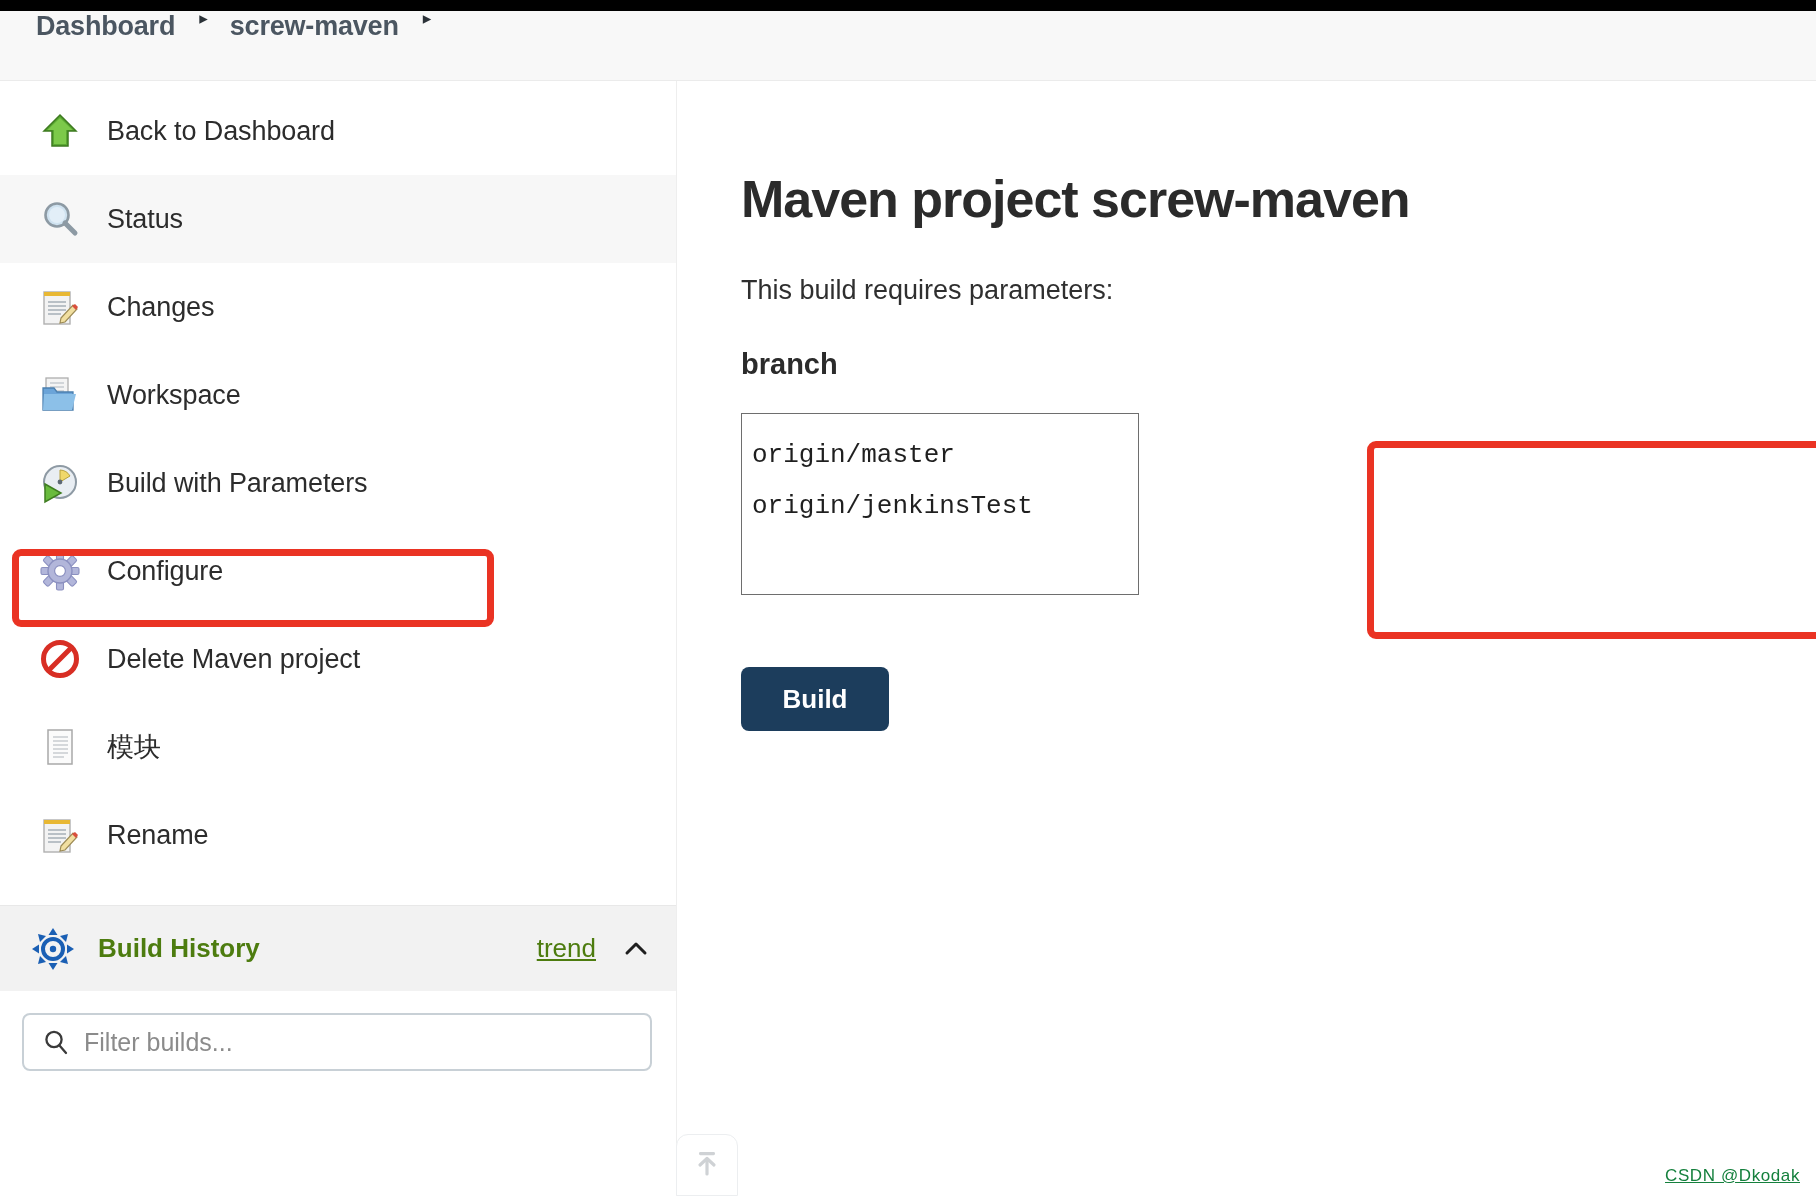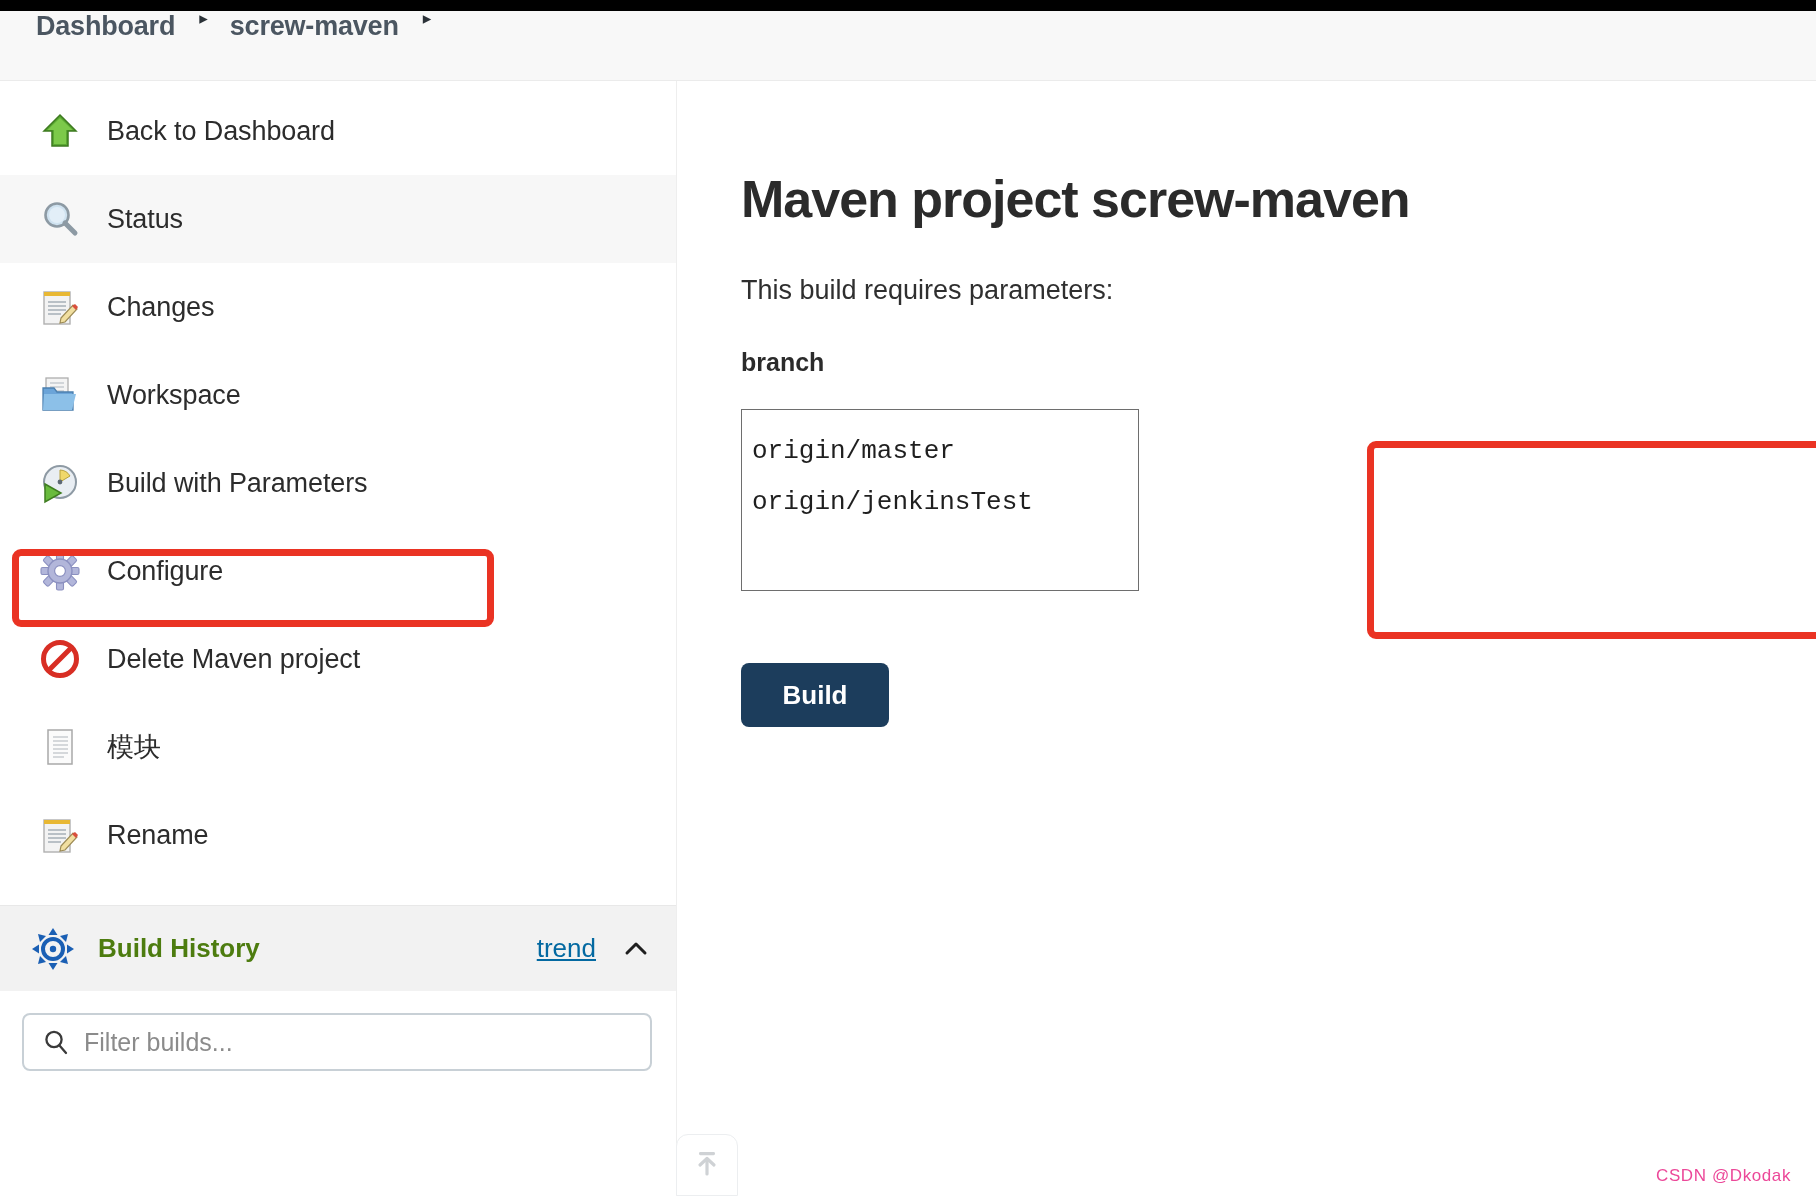--- a/index.html
+++ b/index.html
@@ -95,21 +95,21 @@
   }
   .bh-icon { width: 46px; height: 46px; margin-right: 22px; flex: 0 0 46px; }
   .bh-title {
     font-size: 26px;
     font-weight: bold;
     color: #4d7c0f;
     flex: 1;
   }
   .bh-trend {
     font-size: 26px;
-    color: #0369a1;
+    color: #4d7c0f;
     text-decoration: underline;
     margin-right: 26px;
     cursor: pointer;
   }
   .bh-chevron { width: 28px; height: 28px; cursor: pointer; }
 
   
   .filter-wrap { padding: 22px 24px 18px 22px; background: #ffffff; }
   .filter-box {
     height: 58px;
@@ -169,21 +169,21 @@
     letter-spacing: -1px;
     line-height: 1;
   }
   .requires-text {
     font-size: 27px;
     color: #2f2f2f;
     margin-top: 50px;
   }
   .param-block { margin-top: 42px; position: relative; }
   .param-label {
-    font-size: 25px;
+    font-size: 29px;
     font-weight: bold;
     color: #2b2b2b;
     display: block;
   }
   .param-listbox {
     margin-top: 32px;
     width: 398px;
     height: 182px;
     border: 1px solid #6e6e6e;
     background: #ffffff;
@@ -239,26 +239,27 @@
     display: flex;
     align-items: center;
     justify-content: center;
     cursor: pointer;
     z-index: 30;
   }
 
   
   .watermark {
     position: absolute;
-    right: 25px;
+    right: 16px;
     bottom: 10px;
     font-size: 17px;
-    color: #ec4899;
+    color: #15803d;
     letter-spacing: 0.6px;
     z-index: 50;
+    text-decoration: underline;
   }
 </style>
 </head>
 <body>
 
 <div class="top-strip"></div>
 
 <div class="breadcrumb-bar">
   <span class="crumb">Dashboard</span>
   <span class="crumb-sep">▸</span>

